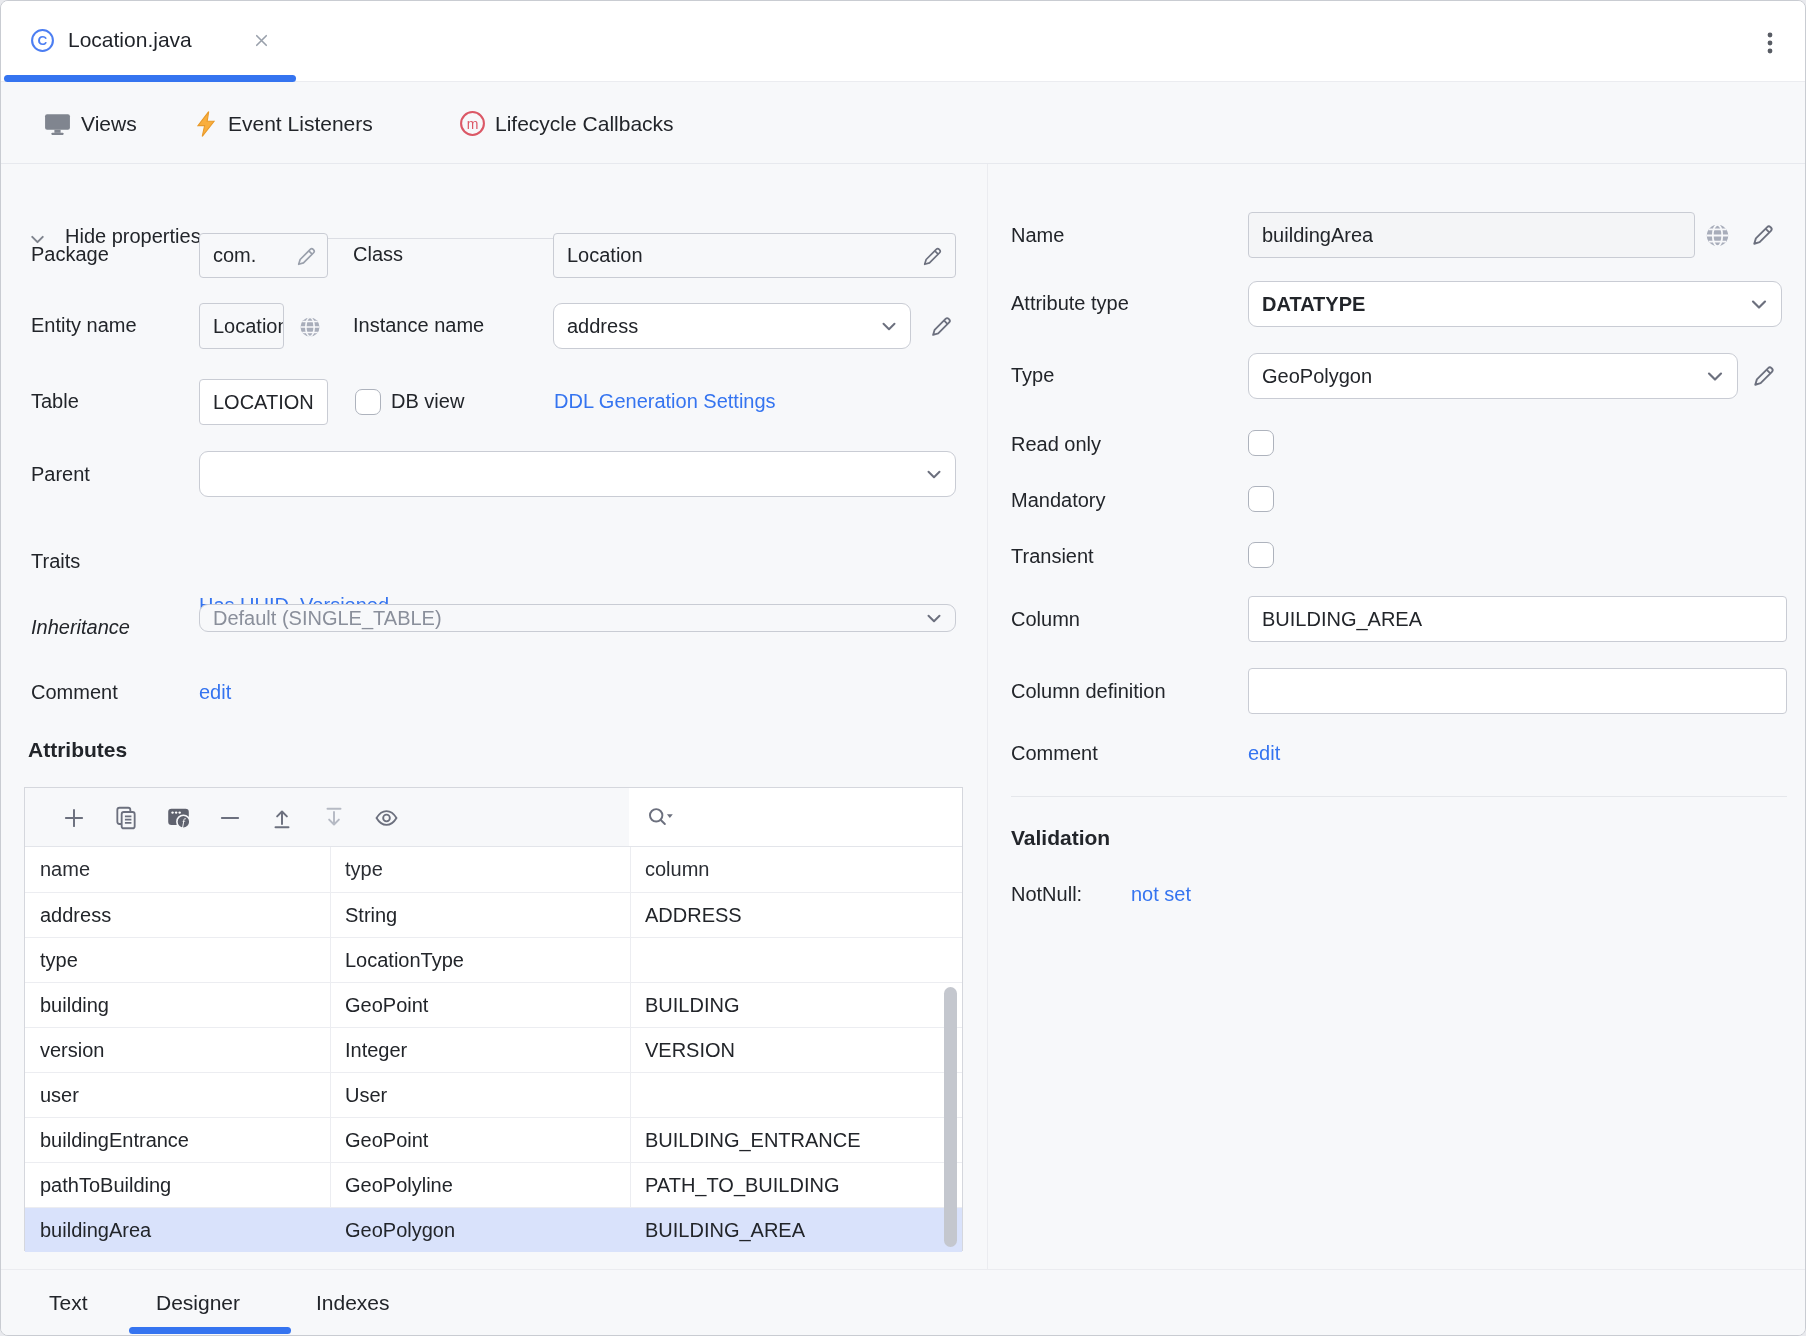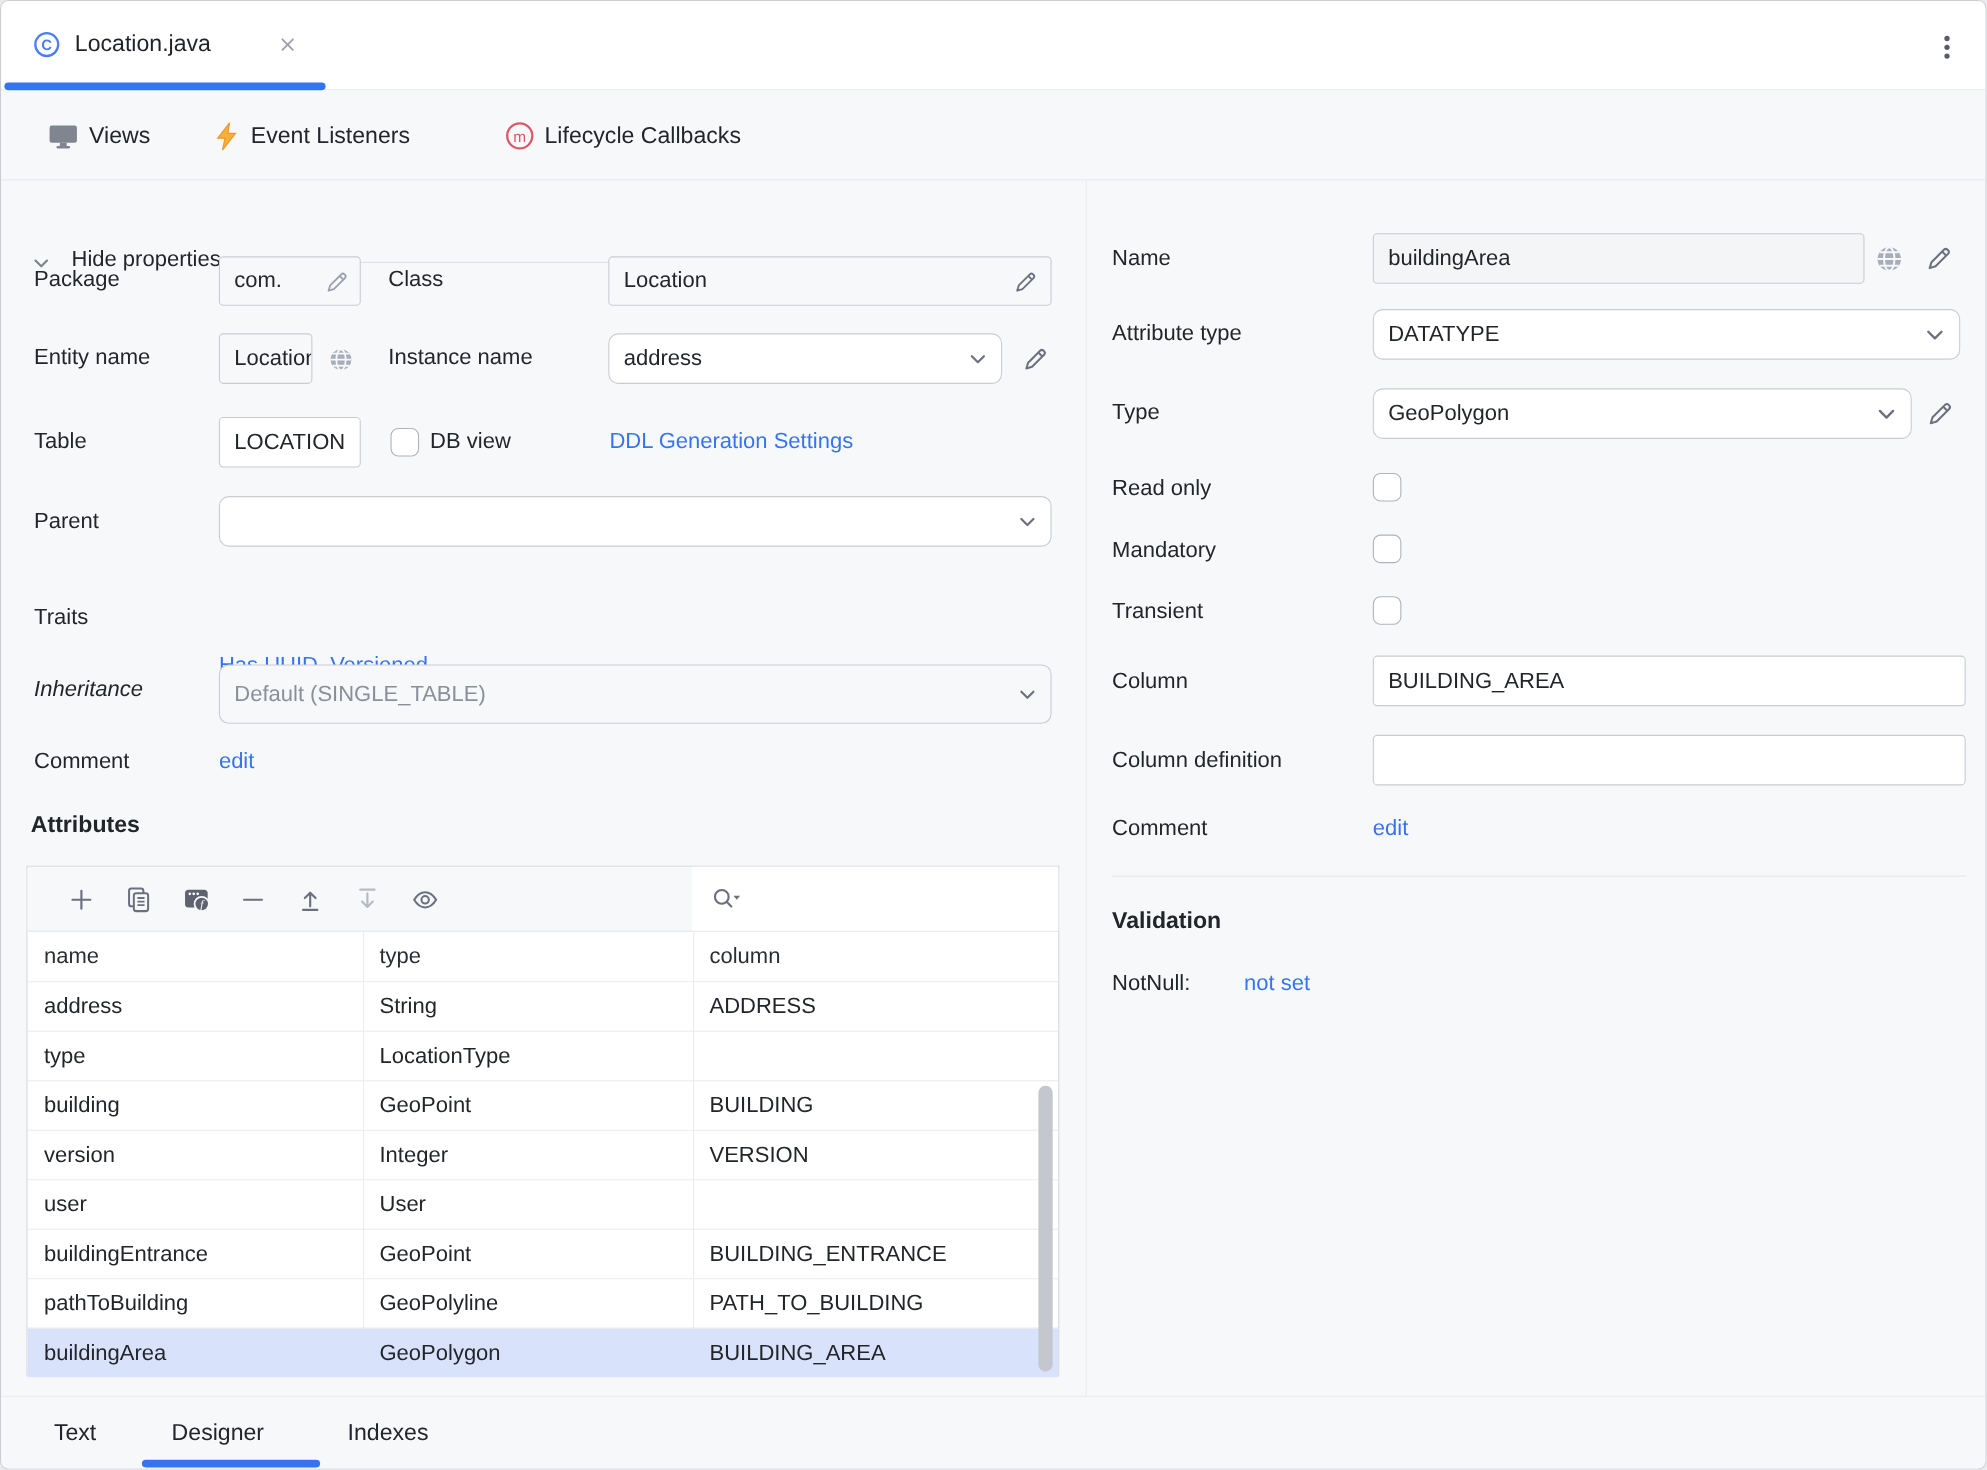--- a/index.html
+++ b/index.html
@@ -195,21 +195,21 @@
       <svg width="22" height="22" viewBox="0 0 20 20">
           <path d="M5 8 L10 13 L15 8" fill="none" stroke="#6C707E" stroke-width="1.8" stroke-linecap="round" stroke-linejoin="round"></path>
         </svg>
     </span>
   </div>
 
   <span class="label" style="left:30px; top:549px;">Traits</span>
   <span class="link" style="left:198px; top:549px;margin-top:44px;">Has UUID, Versioned</span>
 
   <span class="label" style="left:30px; top:615px;font-style:italic;">Inheritance</span>
-  <div class="field rounded" style="left:198px; top:603px; width:757px; height:54px;align-items:center;">
+  <div class="field rounded" style="left:198px; top:603px; width:757px; height:28px;align-items:center;">
     <span class="val ph">Default (SINGLE_TABLE)</span>
     <span class="chev">
       <svg width="22" height="22" viewBox="0 0 20 20">
           <path d="M5 8 L10 13 L15 8" fill="none" stroke="#6C707E" stroke-width="1.8" stroke-linecap="round" stroke-linejoin="round"></path>
         </svg>
     </span>
   </div>
 
   <span class="label" style="left:30px; top:680px;">Comment</span>
   <span class="link" style="left:198px; top:680px;">edit</span>
@@ -338,21 +338,21 @@
     </svg>
   </span>
   <span class="icon" style="left:1748px; top:220px; cursor:pointer;">
     <svg width="28" height="28" viewBox="0 0 24 24">
         <path d="M4.5 19.5 l1.4-4.6 L15.6 5.2 a2 2 0 0 1 2.8 0 l.4.4 a2 2 0 0 1 0 2.8 L9.1 18.1 Z" fill="none" stroke="#6C707E" stroke-width="1.6" stroke-linejoin="round"></path>
         <path d="M14.2 6.6 l3.2 3.2" stroke="#6C707E" stroke-width="1.6"></path>
       </svg>
   </span>
 
   <span class="label" style="left:1010px; top:291px;">Attribute type</span>
-  <div class="field white rounded" style="left:1247px; top:280px; width:534px; height:46px;">
+  <div class="field white rounded" style="left:1247px; top:280px; width:534px; height:46px;font-weight:bold;">
     <span class="val">DATATYPE</span>
     <span class="chev">
       <svg width="24" height="24" viewBox="0 0 20 20">
           <path d="M5 8 L10 13 L15 8" fill="none" stroke="#6C707E" stroke-width="1.8" stroke-linecap="round" stroke-linejoin="round"></path>
         </svg>
     </span>
   </div>
 
   <span class="label" style="left:1010px; top:363px;">Type</span>
   <div class="field white rounded" style="left:1247px; top:352px; width:490px; height:46px;">

